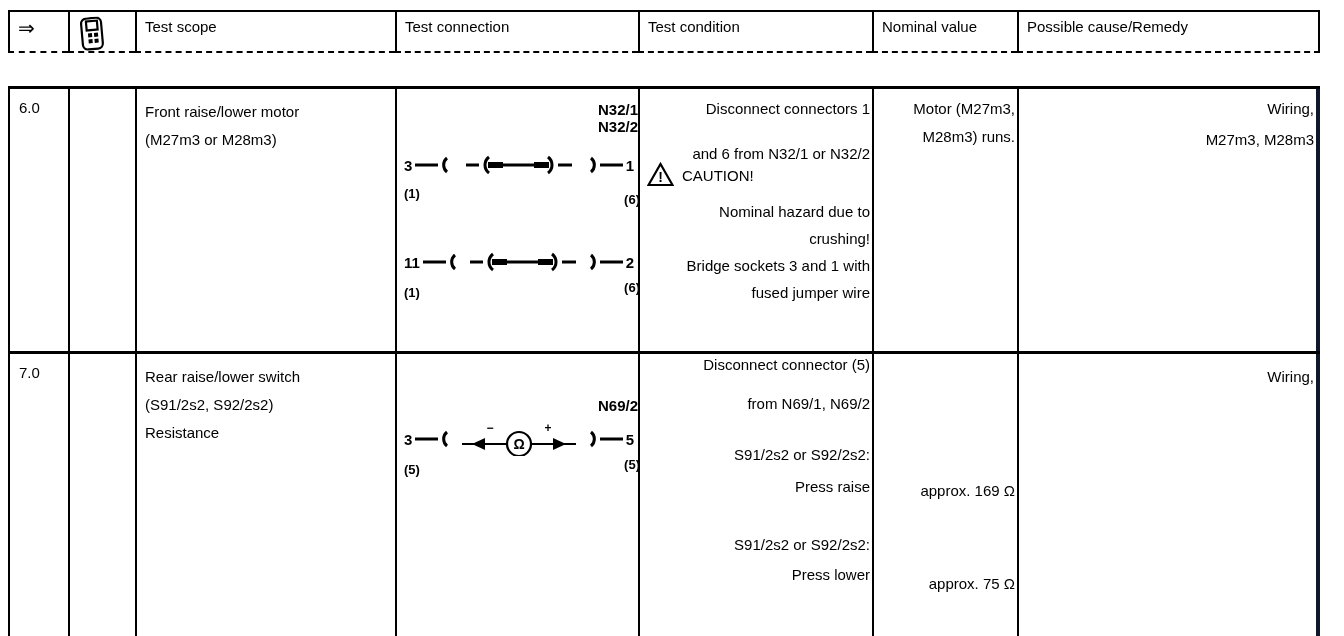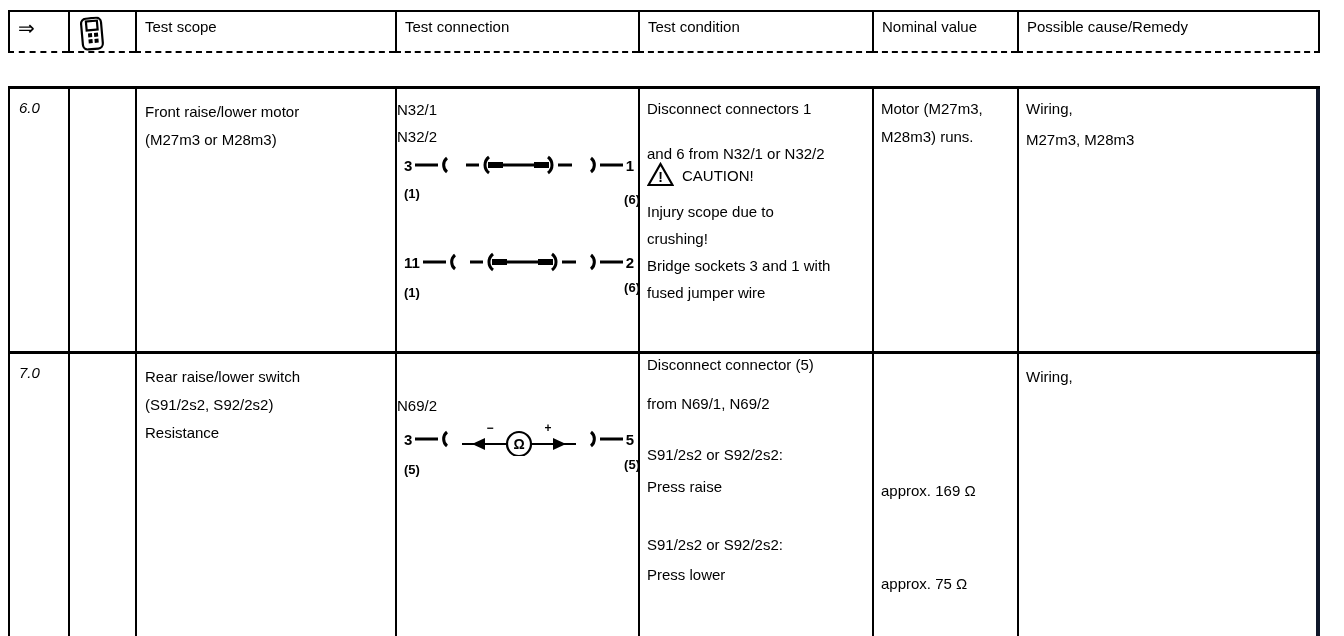--- a/index.html
+++ b/index.html
@@ -18,24 +18,24 @@
   .arrow{font-size:20px;line-height:20px;display:inline-block;}
 
   
   .mtable{margin-top:36px;}
   .trow{display:grid;grid-template-columns:60px 67px 260px 243px 234px 145px 303px;
         border-top:3px solid #000;}
   .row6{height:265px;}
   .row7{height:300px;}
   .cell{border-left:2px solid #000;position:relative;}
   .cell:last-child{border-right:4px solid #0f172a;}
-  .numcell{padding:10px 0 0 9px;font-style:italic;}
+  .numcell{padding:10px 0 0 9px;}
   .scope{padding:9px 6px 0 8px;line-height:28px;}
-  .abs{position:absolute;left:7px;right:2px;white-space:nowrap;}
-  .connlabel{position:absolute;left:0;right:0;text-align:left;font-weight:400;}
+  .abs{position:absolute;left:7px;right:2px;white-space:nowrap;text-align:right;}
+  .connlabel{position:absolute;left:0;right:0;text-align:right;font-weight:700;}
   .connrow{position:absolute;left:4px;right:1px;display:flex;align-items:center;
            justify-content:space-between;height:26px;}
   .pingroup{display:flex;align-items:center;font-weight:700;}
   .pingroup span{padding:0 3px;}
   .sub{position:absolute;font-weight:700;font-size:13px;}
   .caution{display:flex;align-items:flex-end;gap:8px;}
   .caution b{line-height:22px;}
   svg{display:block;}
   .svgline{stroke:#000;stroke-width:3;fill:none;}
   .svgthin{stroke:#000;stroke-width:2.2;fill:none;}
@@ -74,21 +74,21 @@
       </div>
       <div class="cell"></div>
 
       <div class="cell scope">
         <div class="b">Front raise/lower motor</div>
         <div class="b">(M27m3 or M28m3)</div>
       </div>
 
       <div class="cell">
         <div class="connlabel" style="top:12px">N32/1</div>
-        <div class="connlabel" style="top:39px">N32/2</div>
+        <div class="connlabel" style="top:29px">N32/2</div>
 
         <div class="connrow" style="top:63px">
           <span class="pingroup">
             <span>3</span>
             <svg width="34" height="22" viewBox="0 0 34 22">
               <path class="svgline" d="M0,11 H23 M32,4 A9,9 0 0 0 32,18"></path>
             </svg>
           </span>
           <svg width="106" height="22" viewBox="0 0 106 22">
             <path class="svgline" d="M0,11 H13 M23,3 A10,10 0 0 0 23,19 M36,11 H70"></path>
@@ -133,21 +133,21 @@
       <div class="cell">
         <div class="abs" style="top:11px"><b>Disconnect</b><span> connectors </span><b>1</b></div>
         <div class="abs" style="top:56px"><b>and 6</b><span> from N32/1 or N32/2</span></div>
         <div class="abs caution" style="top:73px">
           <svg width="27" height="25" viewBox="0 0 27 25">
             <path d="M13.5,2 L25.5,23 H1.5 Z" class="svgthin"></path>
             <text x="13.5" y="20" text-anchor="middle" font-size="14" font-weight="700" fill="#000">!</text>
           </svg>
           <b>CAUTION!</b>
         </div>
-        <div class="abs b" style="top:114px">Injury scope due to</div>
+        <div class="abs b" style="top:114px">Nominal hazard due to</div>
         <div class="abs b" style="top:141px">crushing!</div>
         <div class="abs" style="top:168px">Bridge sockets 3 and 1 with</div>
         <div class="abs" style="top:195px">fused jumper wire</div>
       </div>
 
       <div class="cell">
         <div class="abs" style="top:11px">Motor (M27m3,</div>
         <div class="abs" style="top:39px">M28m3) runs.</div>
       </div>
 

